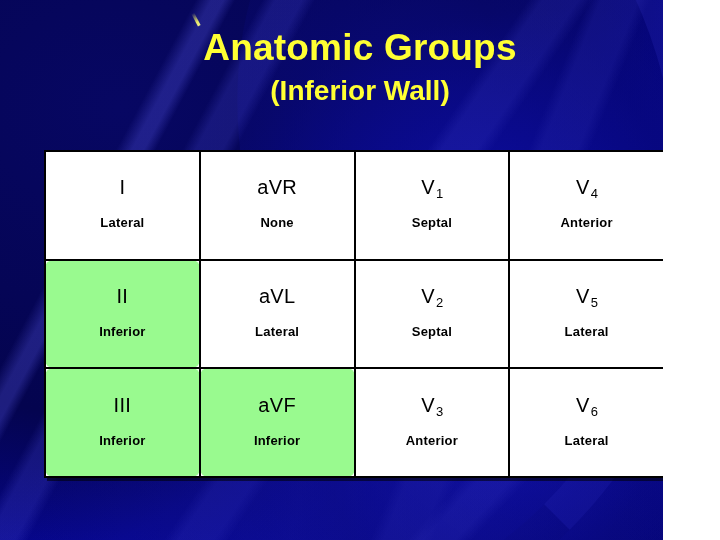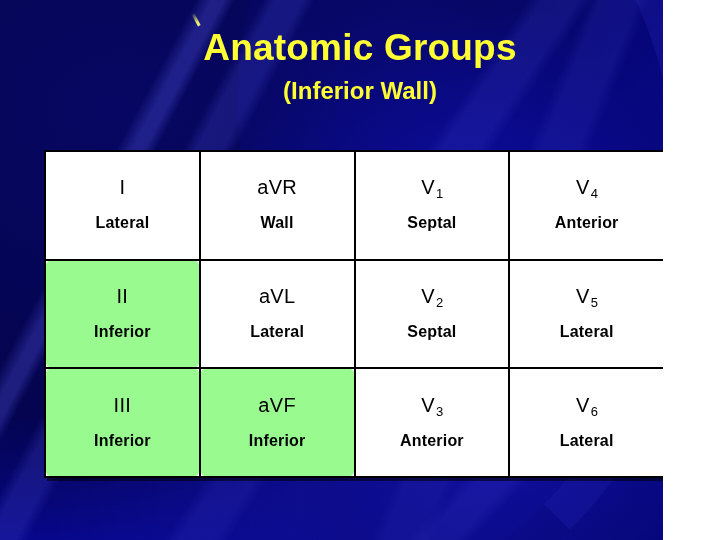--- a/index.html
+++ b/index.html
@@ -111,21 +111,21 @@
   }
   .slide-title {
     color: #ffff33;
     font-size: 37px;
     font-weight: bold;
     line-height: 44px;
     letter-spacing: 0.2px;
   }
   .slide-subtitle {
     color: #ffff33;
-    font-size: 24px;
+    font-size: 28px;
     font-weight: bold;
     line-height: 34px;
     margin-top: 4px;
   }
 
   
   .table-wrap {
     position: absolute;
     left: 44px;
     top: 150px;
@@ -165,21 +165,21 @@
   .lead sub {
     font-size: 13px;
     line-height: 0;
     vertical-align: baseline;
     position: relative;
     top: 4px;
     left: 1px;
   }
   .region {
     display: block;
-    font-size: 16px;
+    font-size: 13px;
     font-weight: bold;
     color: #000000;
     line-height: 24px;
     letter-spacing: 0.2px;
   }
 </style>
 </head>
 <body>
 
 <div id="slide">
@@ -202,21 +202,21 @@
     <table class="grid">
       <tbody>
 
         <tr>
           <td>
             <span class="lead"><span>I</span><sub></sub></span>
             <span class="region">Lateral</span>
           </td>
           <td>
             <span class="lead"><span>aVR</span><sub></sub></span>
-            <span class="region">Wall</span>
+            <span class="region">None</span>
           </td>
           <td>
             <span class="lead"><span>V</span><sub>1</sub></span>
             <span class="region">Septal</span>
           </td>
           <td>
             <span class="lead"><span>V</span><sub>4</sub></span>
             <span class="region">Anterior</span>
           </td>
         </tr>

